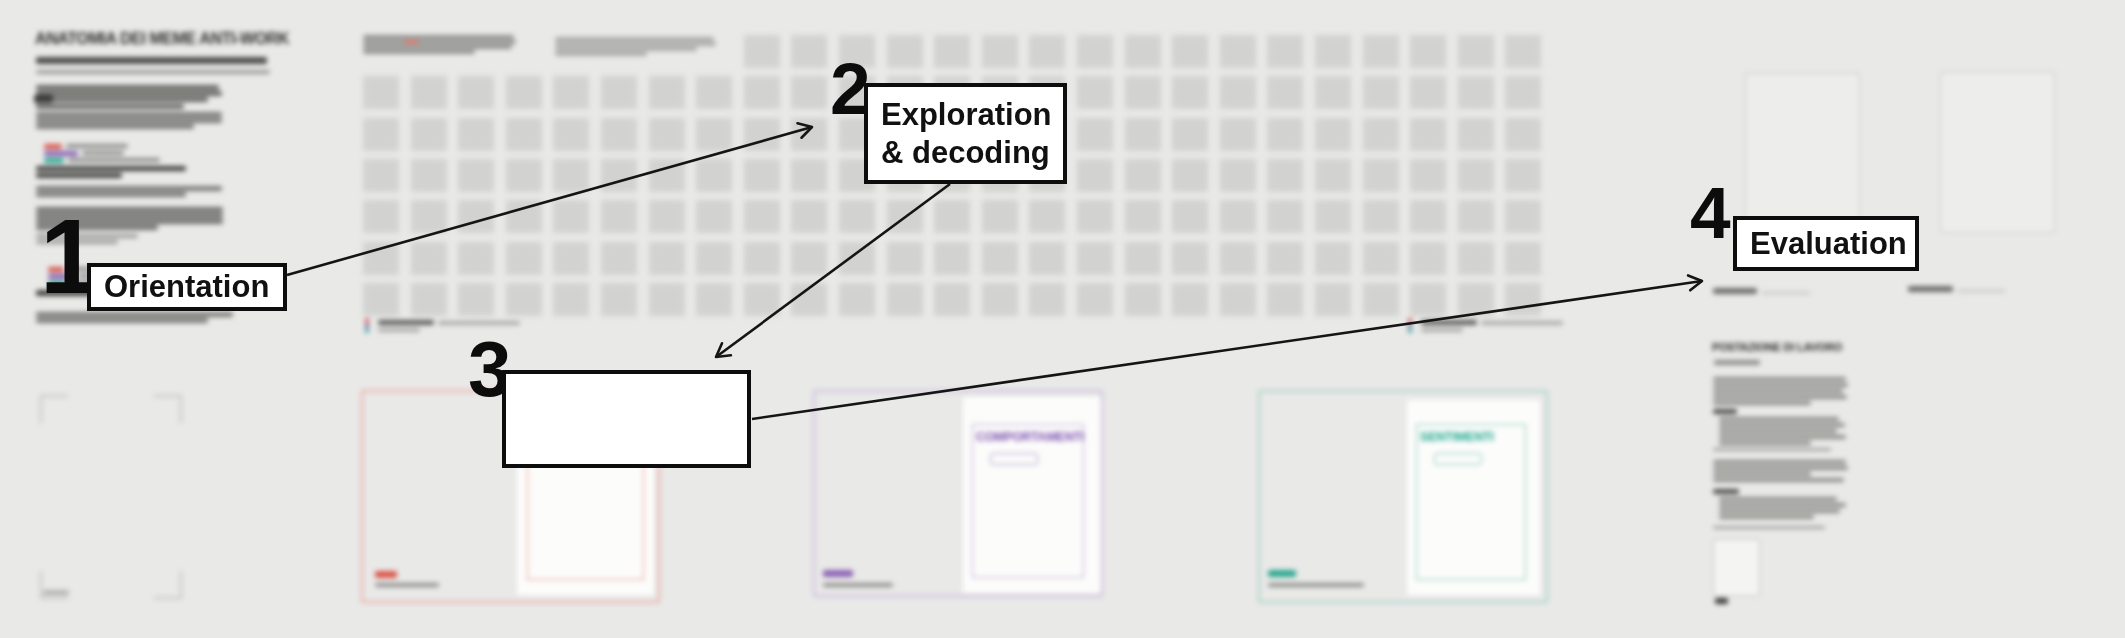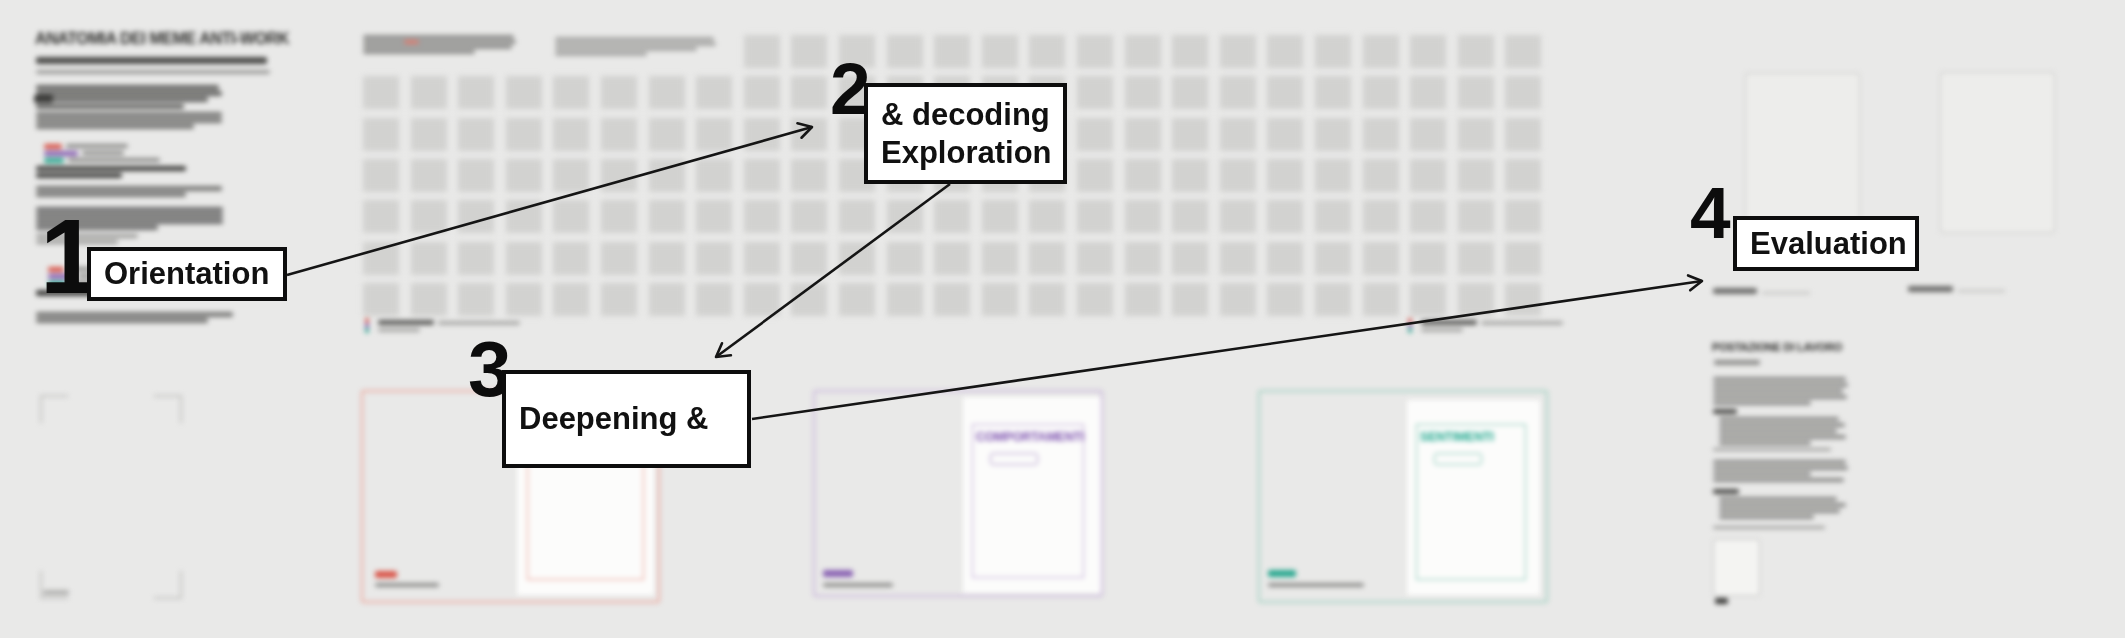--- a/index.html
+++ b/index.html
@@ -50,21 +50,21 @@
   
   #arrow-svg{position:absolute;inset:0;z-index:2;}
   .step-number{position:absolute;z-index:3;font-weight:bold;color:#0c0c0c;line-height:1;}
   .step-number.n1{left:40px;top:204px;font-size:105px;}
   .step-number.n2{left:830px;top:52px;font-size:73px;}
   .step-number.n3{left:468px;top:330px;font-size:78px;}
   .step-number.n4{left:1690px;top:176px;font-size:73px;}
   .step-box{position:absolute;z-index:4;background:#ffffff;border:4px solid #0d0d0d;box-sizing:border-box;
     display:flex;flex-direction:column;justify-content:center;padding-left:13px;
     font-weight:bold;font-size:31px;line-height:38px;color:#111111;white-space:nowrap;}
-  .step-box.b1{left:87px;top:247px;width:200px;height:54px;}
+  .step-box.b1{left:87px;top:263px;width:200px;height:48px;}
   .step-box.b2{left:864px;top:83px;width:203px;height:101px;}
   .step-box.b3{left:502px;top:370px;width:249px;height:98px;}
   .step-box.b4{left:1733px;top:216px;width:186px;height:55px;}
 </style>
 </head>
 <body>
 
 <div class="canvas">
 
   <div id="blur-layer">
@@ -397,26 +397,25 @@
     <line x1="752" y1="419" x2="1702" y2="281" stroke="#151515" stroke-width="2.6" marker-end="url(#ah)"></line>
   </svg>
 
   <div class="step-number n1">1</div>
   <div class="step-box b1">
     <span>Orientation</span>
   </div>
 
   <div class="step-number n2">2</div>
   <div class="step-box b2">
+    <span>Exploration</span>
     <span>&amp; decoding</span>
-    <span>Exploration</span>
   </div>
 
   <div class="step-number n3">3</div>
   <div class="step-box b3">
-    <span>Deepening &amp;</span>
   </div>
 
   <div class="step-number n4">4</div>
   <div class="step-box b4">
     <span>Evaluation</span>
   </div>
 </div>
 
 </body></html>

